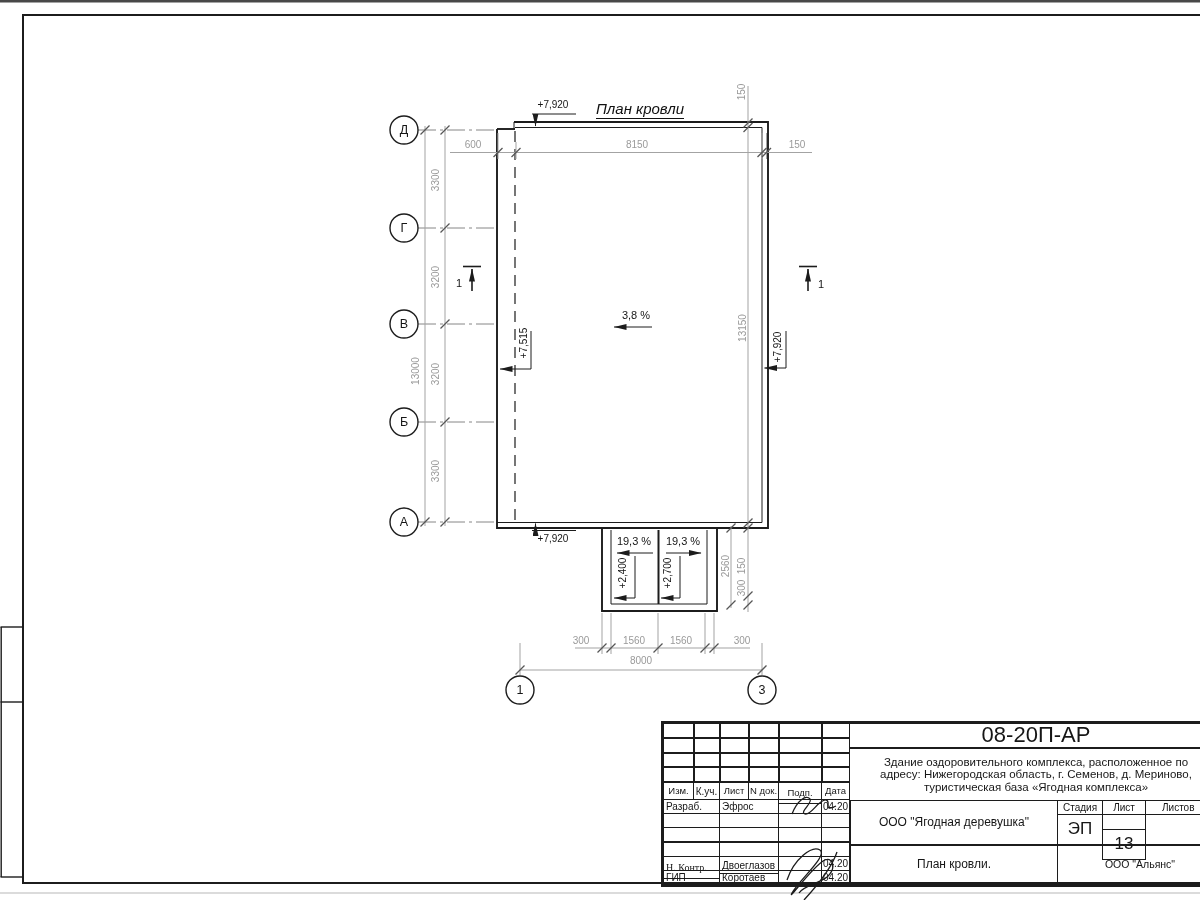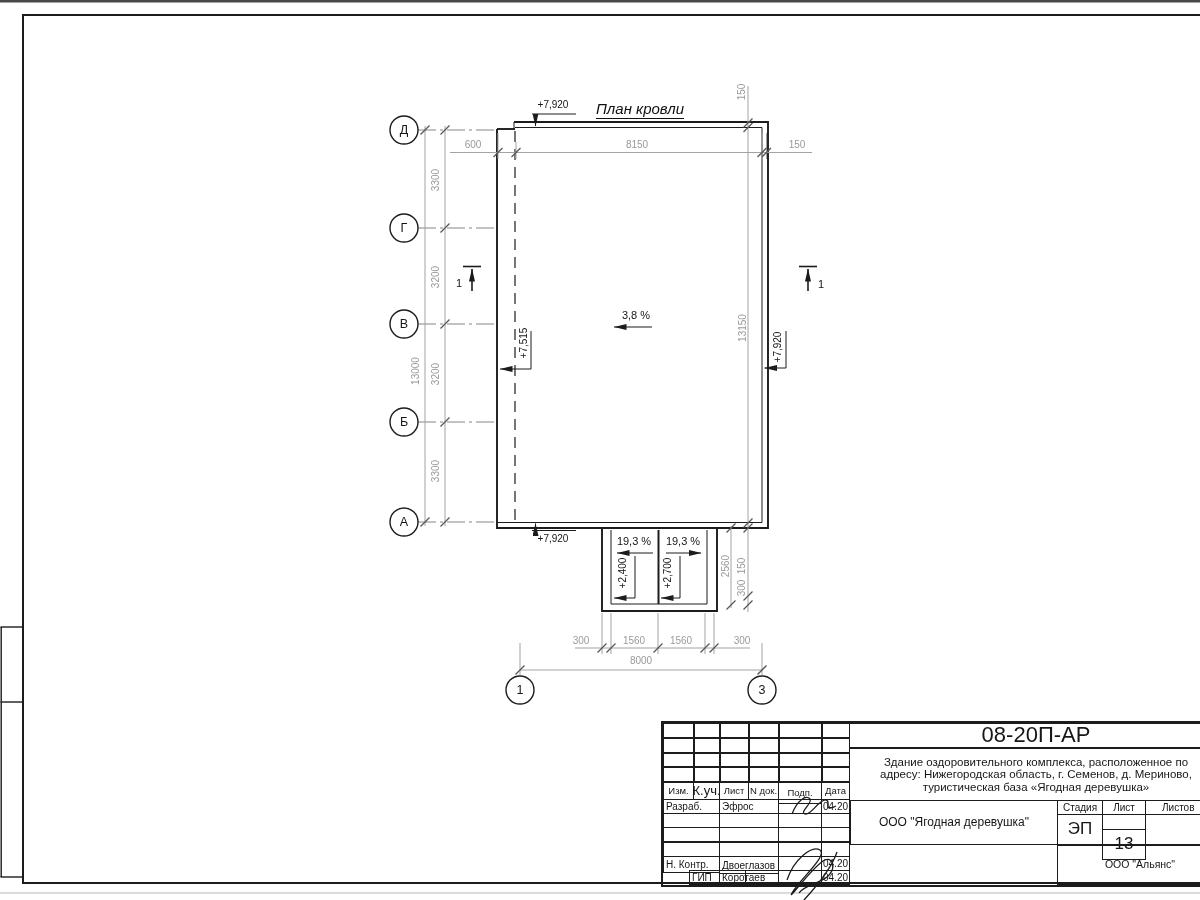--- a/index.html
+++ b/index.html
@@ -98,21 +98,21 @@
         <div class="mgc"></div>
       <div class="mgc"></div>
         <div class="mgc"></div>
         <div class="mgc"></div>
         <div class="mgc"></div>
         <div class="mgc"></div>
         <div class="mgc"></div>
     </div>
 
     <div class="cell" style="left:0;top:59px;width:31px;height:18px;font-size:9.5px;">Изм.</div>
-    <div class="cell" style="left:30px;top:59px;width:27px;height:18px;font-size:13px;">К.уч.</div>
+    <div class="cell" style="left:30px;top:59px;width:27px;height:18px;font-size:10px;">К.уч.</div>
     <div class="cell" style="left:56px;top:59px;width:30px;height:18px;font-size:9.5px;">Лист</div>
     <div class="cell" style="left:85px;top:59px;width:31px;height:18px;font-size:9.5px;">N док.</div>
     <div class="cell" style="left:115px;top:59px;width:44px;height:22px;font-size:9.5px;">Подп.</div>
     <div class="cell" style="left:158px;top:59px;width:29px;height:18px;font-size:9.5px;">Дата</div>
 
     <div class="cell" style="left:0;top:76px;width:57px;height:15px;justify-content:flex-start;padding-left:2px;">Разраб.</div>
     <div class="cell" style="left:56px;top:76px;width:60px;height:15px;justify-content:flex-start;padding-left:2px;">Эфрос</div>
     <div class="cell" style="left:115px;top:76px;width:44px;height:15px;"></div>
     <div class="cell" style="left:158px;top:76px;width:29px;height:15px;">04.20</div>
 
@@ -124,37 +124,38 @@
     <div class="cell" style="left:0;top:104px;width:57px;height:15px;"></div>
     <div class="cell" style="left:56px;top:104px;width:60px;height:15px;"></div>
     <div class="cell" style="left:115px;top:104px;width:44px;height:15px;"></div>
     <div class="cell" style="left:158px;top:104px;width:29px;height:15px;"></div>
 
     <div class="cell" style="left:0;top:118px;width:57px;height:16px;border-top:2px solid #1c1c1c;"></div>
     <div class="cell" style="left:56px;top:118px;width:60px;height:16px;border-top:2px solid #1c1c1c;"></div>
     <div class="cell" style="left:115px;top:118px;width:44px;height:16px;border-top:2px solid #1c1c1c;"></div>
     <div class="cell" style="left:158px;top:118px;width:29px;height:16px;border-top:2px solid #1c1c1c;"></div>
 
-    <div class="cell" style="left:0;top:133px;width:57px;height:17px;justify-content:flex-start;padding-left:2px;">Н. Контр.</div>
+    <div class="cell" style="left:0;top:133px;width:57px;height:23px;justify-content:flex-start;padding-left:2px;font-family:Liberation Serif, serif;">Н. Контр.</div>
     <div class="cell" style="left:56px;top:133px;width:60px;height:18px;justify-content:flex-start;padding-left:2px;">Двоеглазов</div>
     <div class="cell" style="left:115px;top:133px;width:44px;height:15px;"></div>
     <div class="cell" style="left:158px;top:133px;width:29px;height:15px;">04.20</div>
 
-    <div class="cell" style="left:0;top:147px;width:57px;height:15px;justify-content:flex-start;padding-left:2px;margin-left:26px;">ГИП</div>
+    <div class="cell" style="left:0;top:147px;width:57px;height:15px;justify-content:flex-start;padding-left:2px;">ГИП</div>
     <div class="cell" style="left:56px;top:147px;width:60px;height:15px;justify-content:flex-start;padding-left:2px;text-align:center;">Коротаев</div>
     <div class="cell" style="left:115px;top:147px;width:44px;height:15px;"></div>
     <div class="cell" style="left:158px;top:147px;width:29px;height:15px;">04.20</div>
 
     <div class="cell" style="left:186px;top:0;width:374px;height:26px;font-size:22px;border-bottom:2px solid #1c1c1c;">08-20П-АР</div>
     <div class="cell" style="left:186px;top:25px;width:374px;height:53px;font-size:11.5px;flex-direction:column;justify-content:center;border-bottom:1px solid #1c1c1c;">
       <div>Здание оздоровительного комплекса, расположенное по</div>
       <div>адресу: Нижегородская область, г. Семенов, д. Мериново,</div>
-      <div>туристическая база «Ягодная деревушка»</div>
+      <div>туристическая база «Ягодная комплекса»</div>
     </div>
     <div class="cell" style="left:186px;top:77px;width:209px;height:45px;font-size:12px;border-left:2px solid #1c1c1c;">ООО "Ягодная деревушка"</div>
+    <div class="cell" style="left:186px;top:121px;width:209px;height:41px;font-size:12px;border-left:2px solid #1c1c1c;border-top:2px solid #1c1c1c;">План кровли.</div>
     <div class="cell" style="left:394px;top:77px;width:46px;height:15px;">Стадия</div>
     <div class="cell" style="left:439px;top:77px;width:44px;height:15px;">Лист</div>
     <div class="cell" style="left:482px;top:77px;width:78px;height:15px;justify-content:flex-start;padding-left:16px;">Листов</div>
     <div class="cell" style="left:394px;top:91px;width:46px;height:31px;font-size:17px;">ЭП</div>
     <div class="cell" style="left:439px;top:106px;width:44px;height:31px;font-size:17px;">13</div>
     <div class="cell" style="left:482px;top:91px;width:78px;height:31px;font-size:17px;"></div>
     <div class="cell" style="left:394px;top:121px;width:166px;height:41px;font-size:10.5px;border-top:2px solid #1c1c1c;">ООО "Альянс"</div>
   </div>
 
   <svg class="overlay" width="1200" height="900" viewBox="0 0 1200 900">

